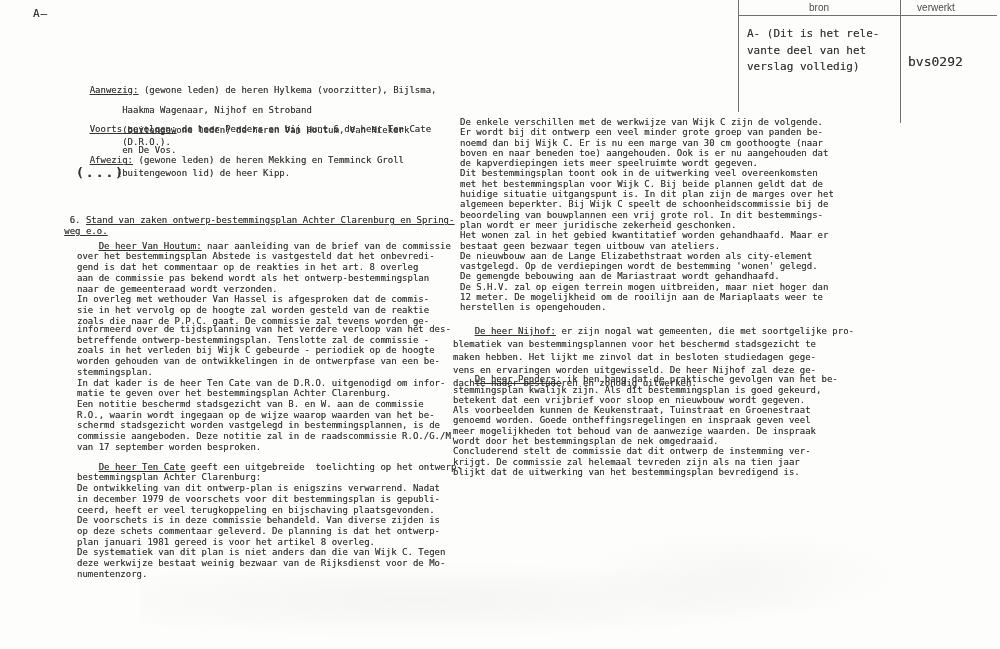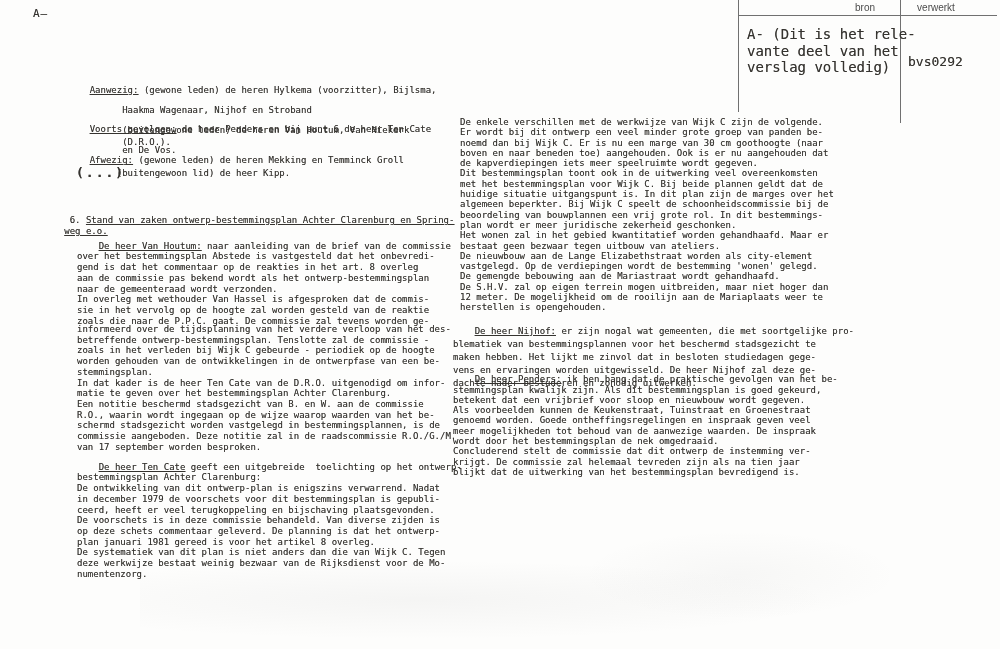--- a/index.html
+++ b/index.html
@@ -20,37 +20,37 @@
   .corner { font-size:11px; letter-spacing:1px; }
   .ellipsis { font-size:13px; font-weight:bold; letter-spacing:2px; }
   
   .vline { position:absolute; width:1px; background:#707070; }
   .hline { position:absolute; height:1px; background:#707070; }
   .hdr {
     position:absolute; top:2px;
     font-family:"Liberation Sans","DejaVu Sans",sans-serif;
     font-size:10px; color:#4c4c4c; text-align:center;
   }
-  .note { font-size:14px; line-height:16.5px; }
+  .note { font-size:11px; line-height:16.5px; }
   .code { font-size:13px; }
   
   .smudge { position:absolute; pointer-events:none; }
 </style>
 </head>
 <body>
 
 <div class="page">
 
   <div class="tb corner" style="left:33px;top:9px;">A—</div>
 
   <div>
     <div class="vline" style="left:738px;top:0;height:112px;"></div>
     <div class="vline" style="left:900px;top:0;height:123px;"></div>
     <div class="hline" style="left:738px;top:15px;width:259px;"></div>
-    <div class="hdr" style="left:738px;width:162px;padding-left:46px;">bron</div>
+    <div class="hdr" style="left:738px;width:162px;">bron</div>
     <div class="hdr" style="left:902px;width:68px;">verwerkt</div>
     <div class="tb note" style="left:747px;top:26px;">A- (Dit is het rele-
 vante deel van het
 verslag volledig)</div>
     <div class="tb code" style="left:908px;top:57px;">bvs0292</div>
   </div>
 
 
   <div class="tb" style="left:68px;top:60px;line-height:20px;">
     <span class="u">Aanwezig:</span><span> (gewone leden) de heren Hylkema (voorzitter), Bijlsma,

